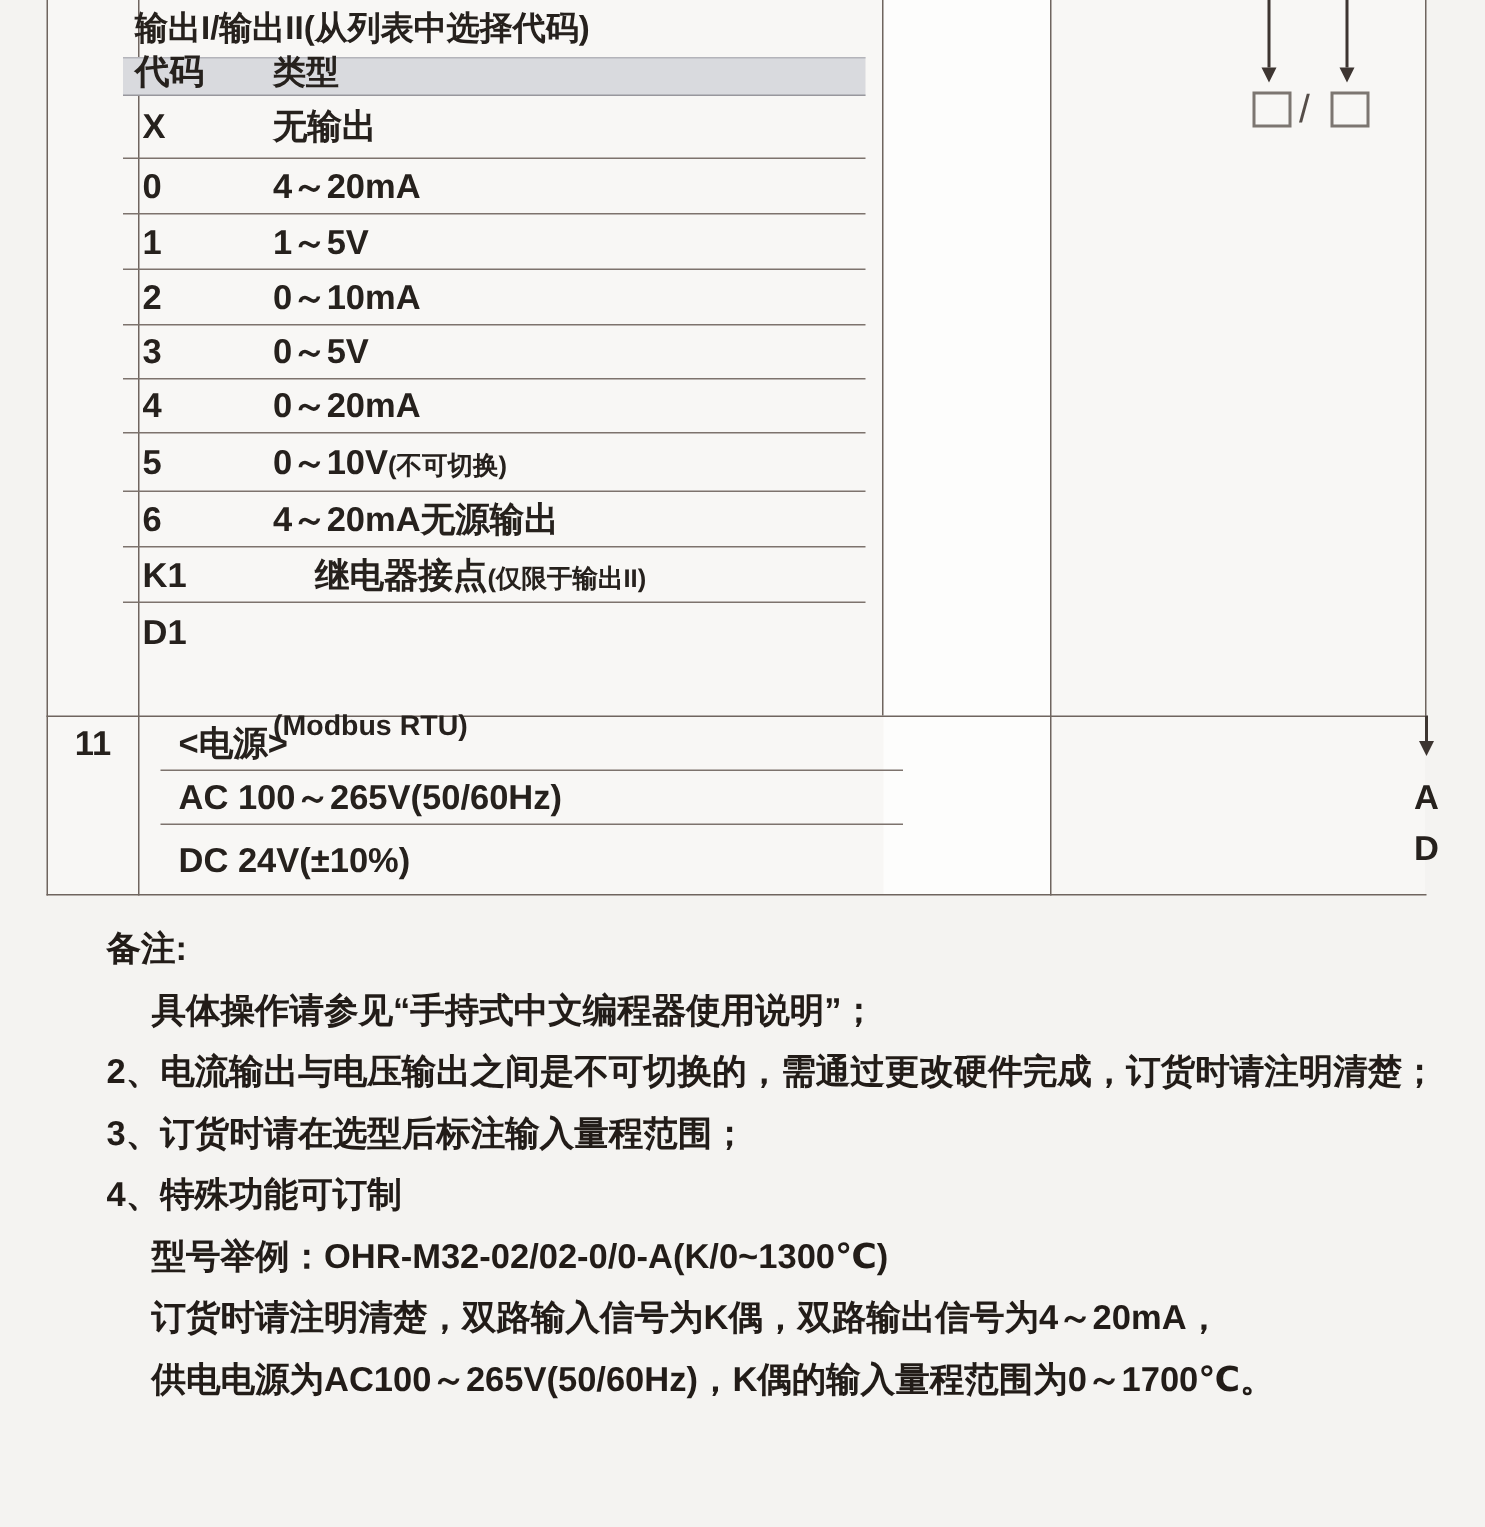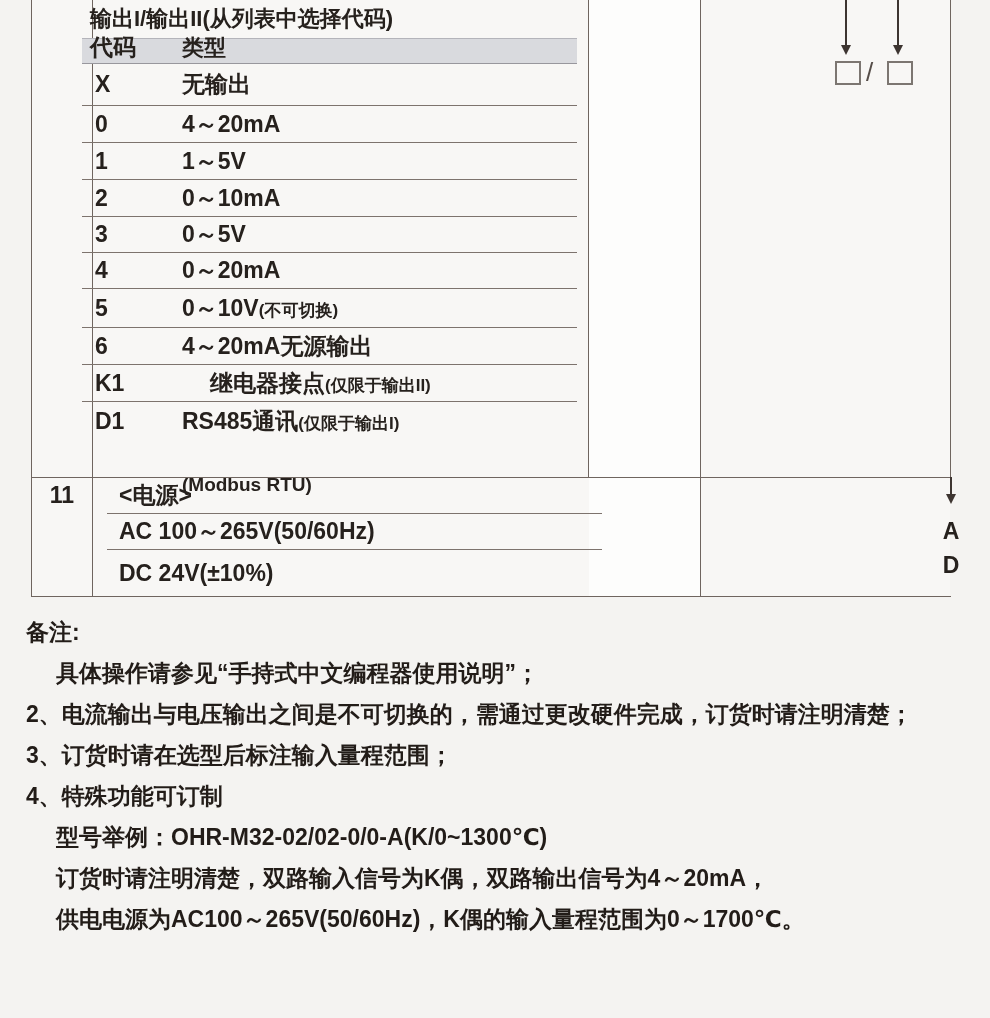--- a/index.html
+++ b/index.html
@@ -46,21 +46,21 @@
   .stem { position:absolute; width:2px; background:#3d3531; }
   .ahead { position:absolute; width:0; height:0;
            border-left:5px solid transparent; border-right:5px solid transparent;
            border-top:10px solid #3d3531; }
   .mbox { position:absolute; width:26px; height:24px; border:2px solid #7c7671; background:transparent; }
   .slash { position:absolute; font-size:26px; font-weight:400; color:#554d48; }
   .pcode { position:absolute; width:24px; text-align:center; font-size:23px; font-weight:600; }
 
   
   .notes { position:absolute; left:0; top:612px; width:990px; }
-  .note-line { line-height:41px; font-size:23px; font-weight:700; white-space:nowrap; color:#221c18; }
+  .note-line { line-height:41px; font-size:23px; font-weight:700; white-space:nowrap; color:#221c18;margin-left:45px; }
   .ind-label { padding-left:26px; }
   .ind-item  { padding-left:26px; }
   .ind-cont  { padding-left:56px; }
 </style>
 </head>
 <body>
 
 <div class="canvas">
 
   <div class="table-bg"></div>
@@ -112,21 +112,20 @@
     <div class="trow" style="height:37px;">
       <span class="code">6</span>
       <span class="typewrap"><span>4～20mA无源输出</span><span class="small-note"></span></span>
     </div>
     <div class="trow" style="height:37px;gap:28px;">
       <span class="code">K1</span>
       <span class="typewrap"><span>继电器接点</span><span class="small-note">(仅限于输出II)</span></span>
     </div>
     <div class="trow noline" style="height:39px;">
       <span class="code">D1</span>
-      <span class="typewrap"><span>RS485通讯</span><span class="small-note">(仅限于输出I)</span></span>
     </div>
     <div class="modbus-row" style="height:36px;margin-top:32px;">
       <span>(Modbus RTU)</span>
     </div>
   </div>
 
   <div class="rownum">11</div>
   <div class="power">
     <div class="prow" style="height:37px;">&lt;电源&gt;</div>
     <div class="prow" style="height:36px;">AC 100～265V(50/60Hz)</div>

